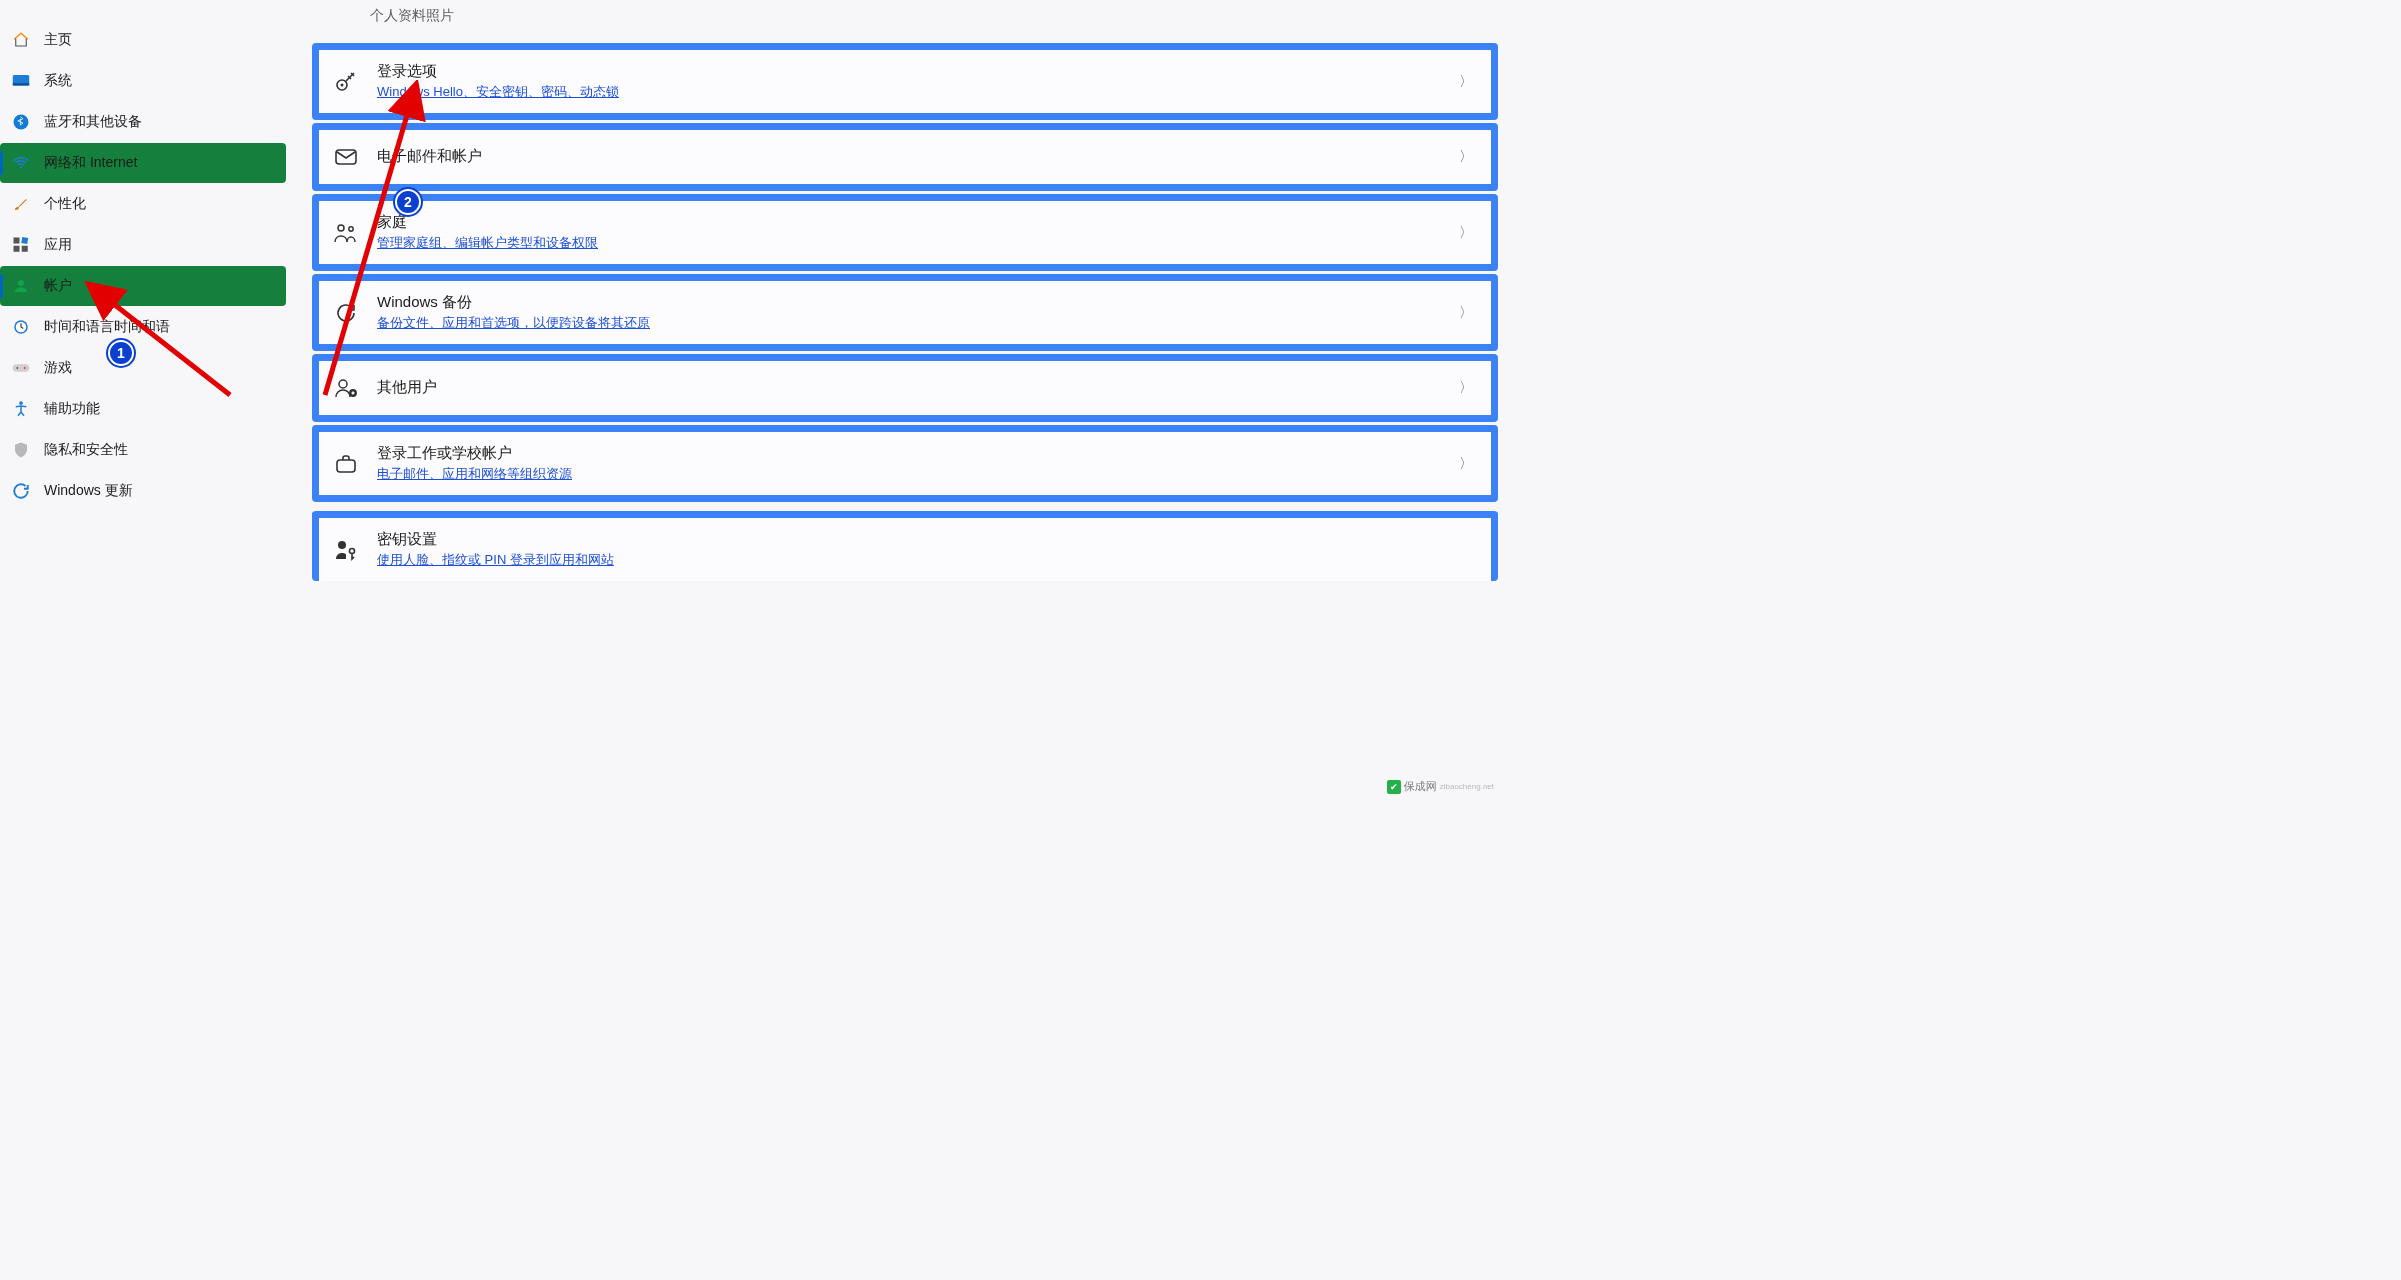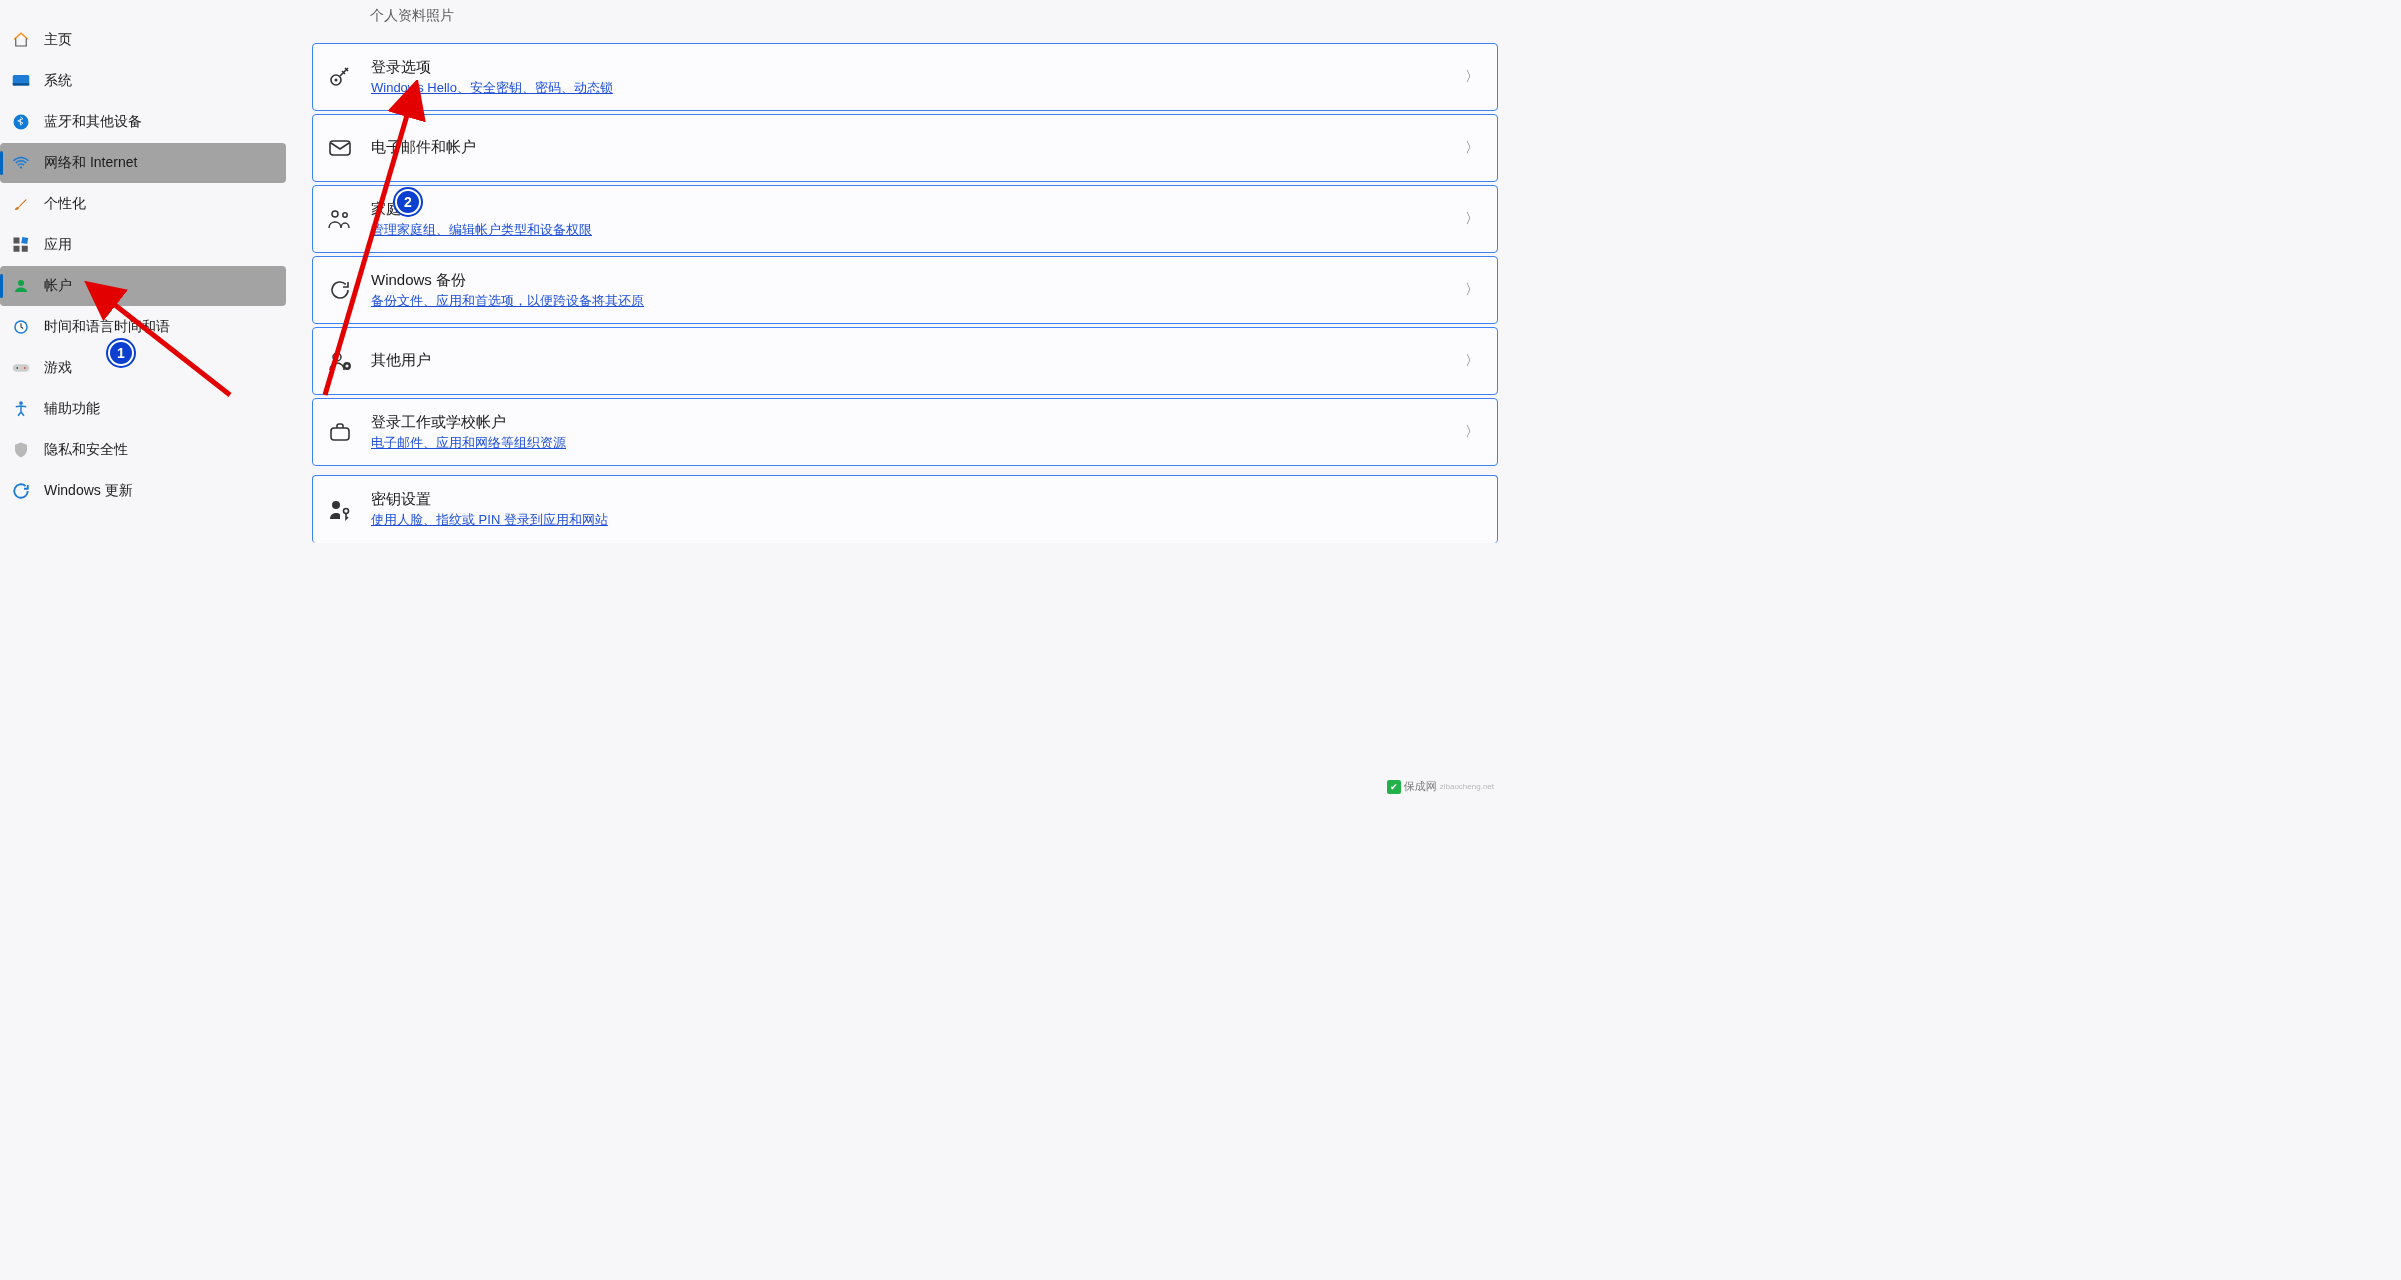--- a/index.html
+++ b/index.html
@@ -26,21 +26,21 @@
       display: flex;
       align-items: center;
       height: 40px;
       padding-left: 12px;
       margin: 0 4px 1px 0;
       border-radius: 4px;
       cursor: pointer;
       position: relative;
     }
     .sidebar-item.selected {
-      background: #a3a3a3;
+      background: #15803d;
     }
     .sidebar-item.selected::before {
       content: '';
       position: absolute;
       left: 0;
       top: 8px;
       bottom: 8px;
       width: 3px;
       background: #0067c0;
       border-radius: 2px;
@@ -66,21 +66,21 @@
     }
     .partial-item {
       color: #5e5e5e;
       font-size: 14px;
       padding-left: 58px;
       padding-top: 0;
       margin-bottom: 18px;
     }
     .setting-card {
       background: #fcfcfe;
-      border: 1px solid #3b82f6;
+      border: 7px solid #3b82f6;
       border-radius: 4px;
       margin-bottom: 3px;
       padding: 12px 18px 12px 14px;
       display: flex;
       align-items: center;
       cursor: pointer;
       min-height: 68px;
     }
     .setting-card .card-icon {
       width: 26px;

